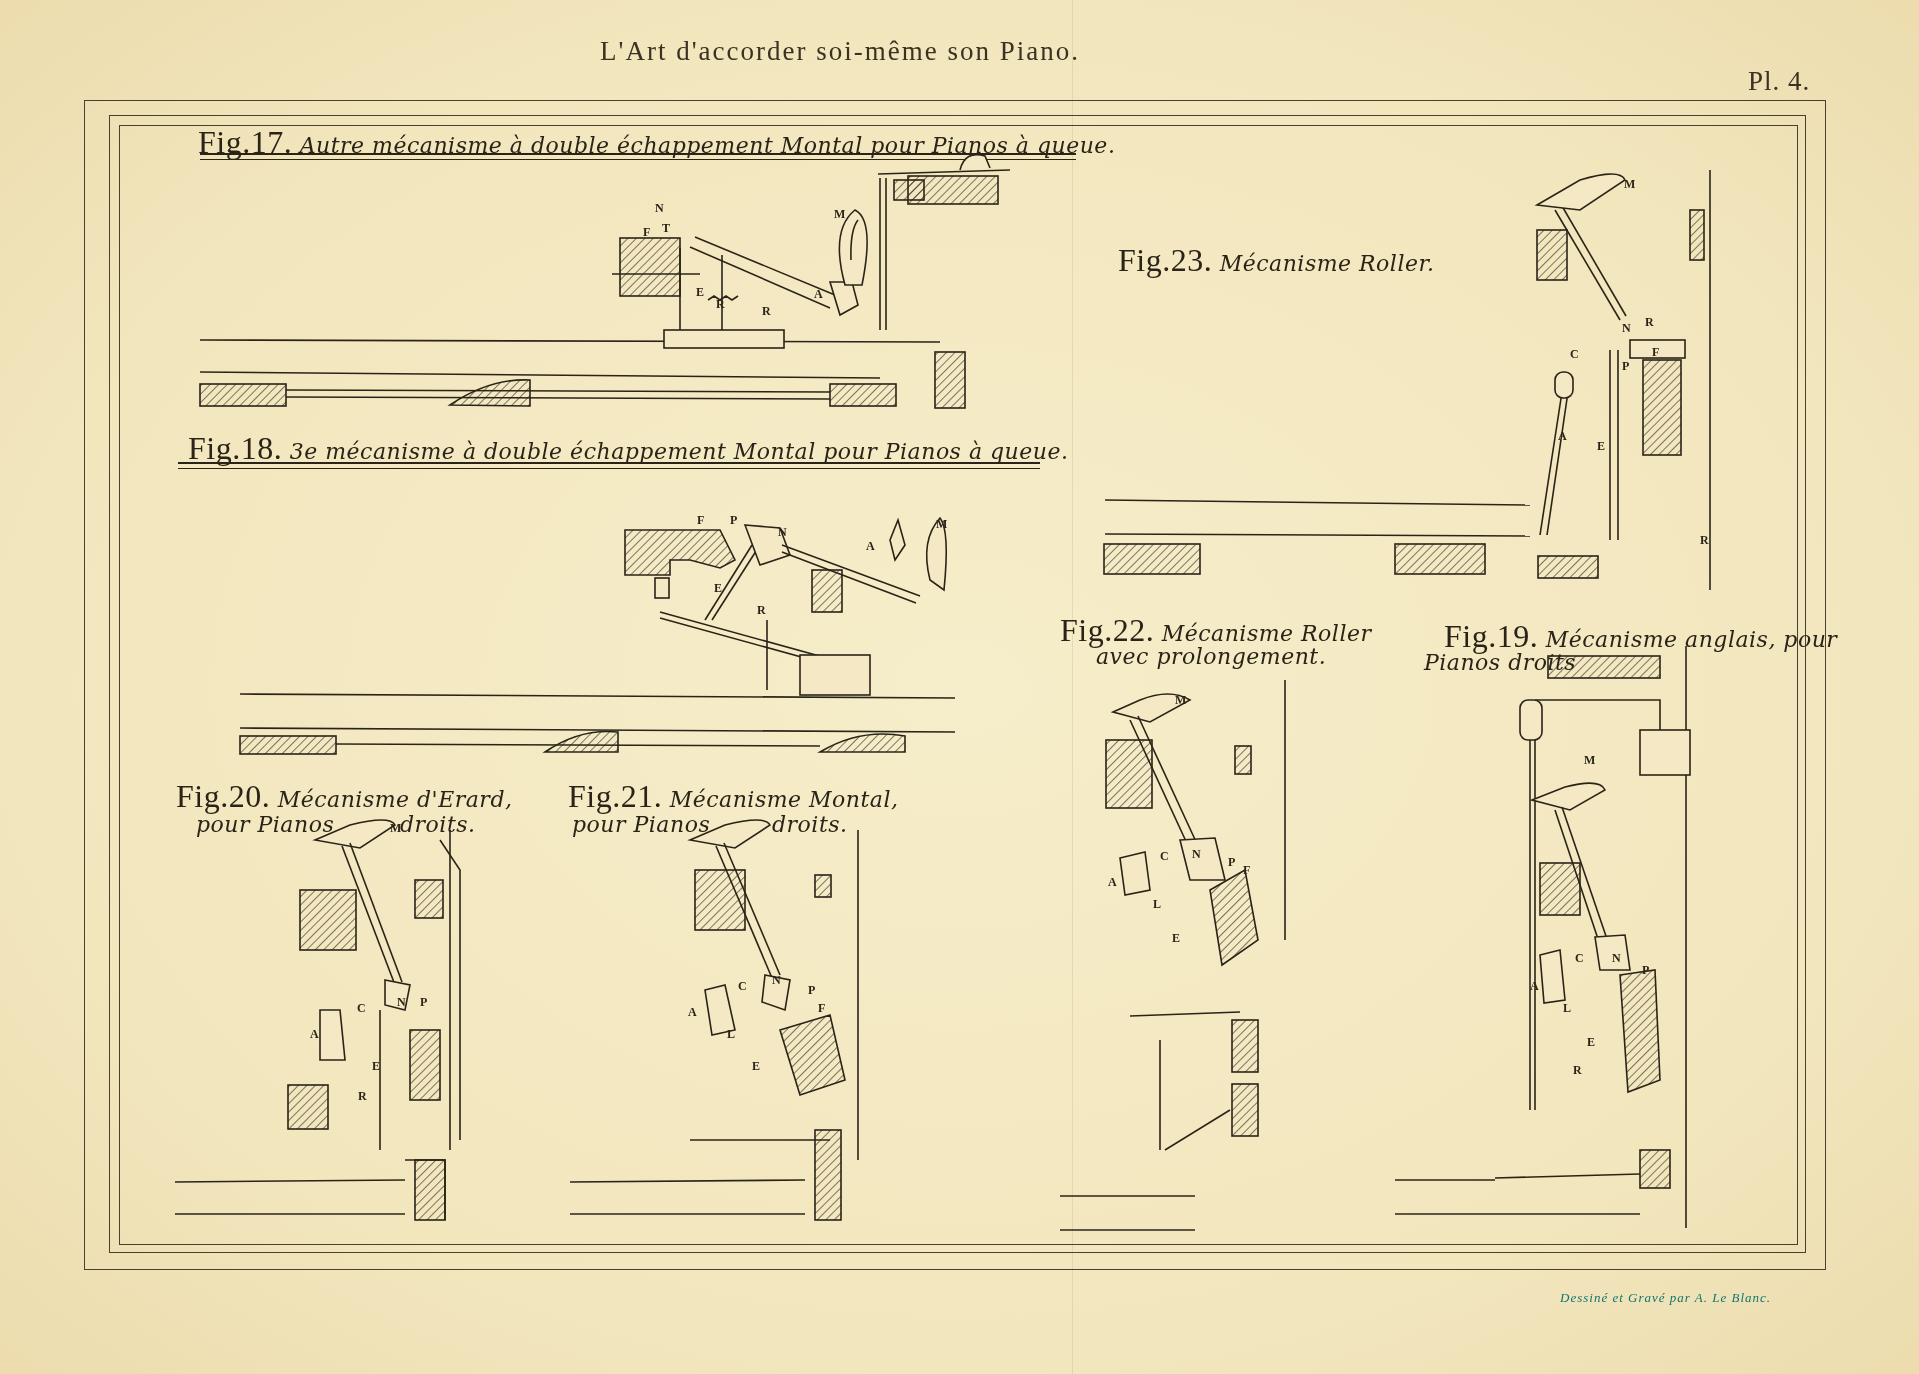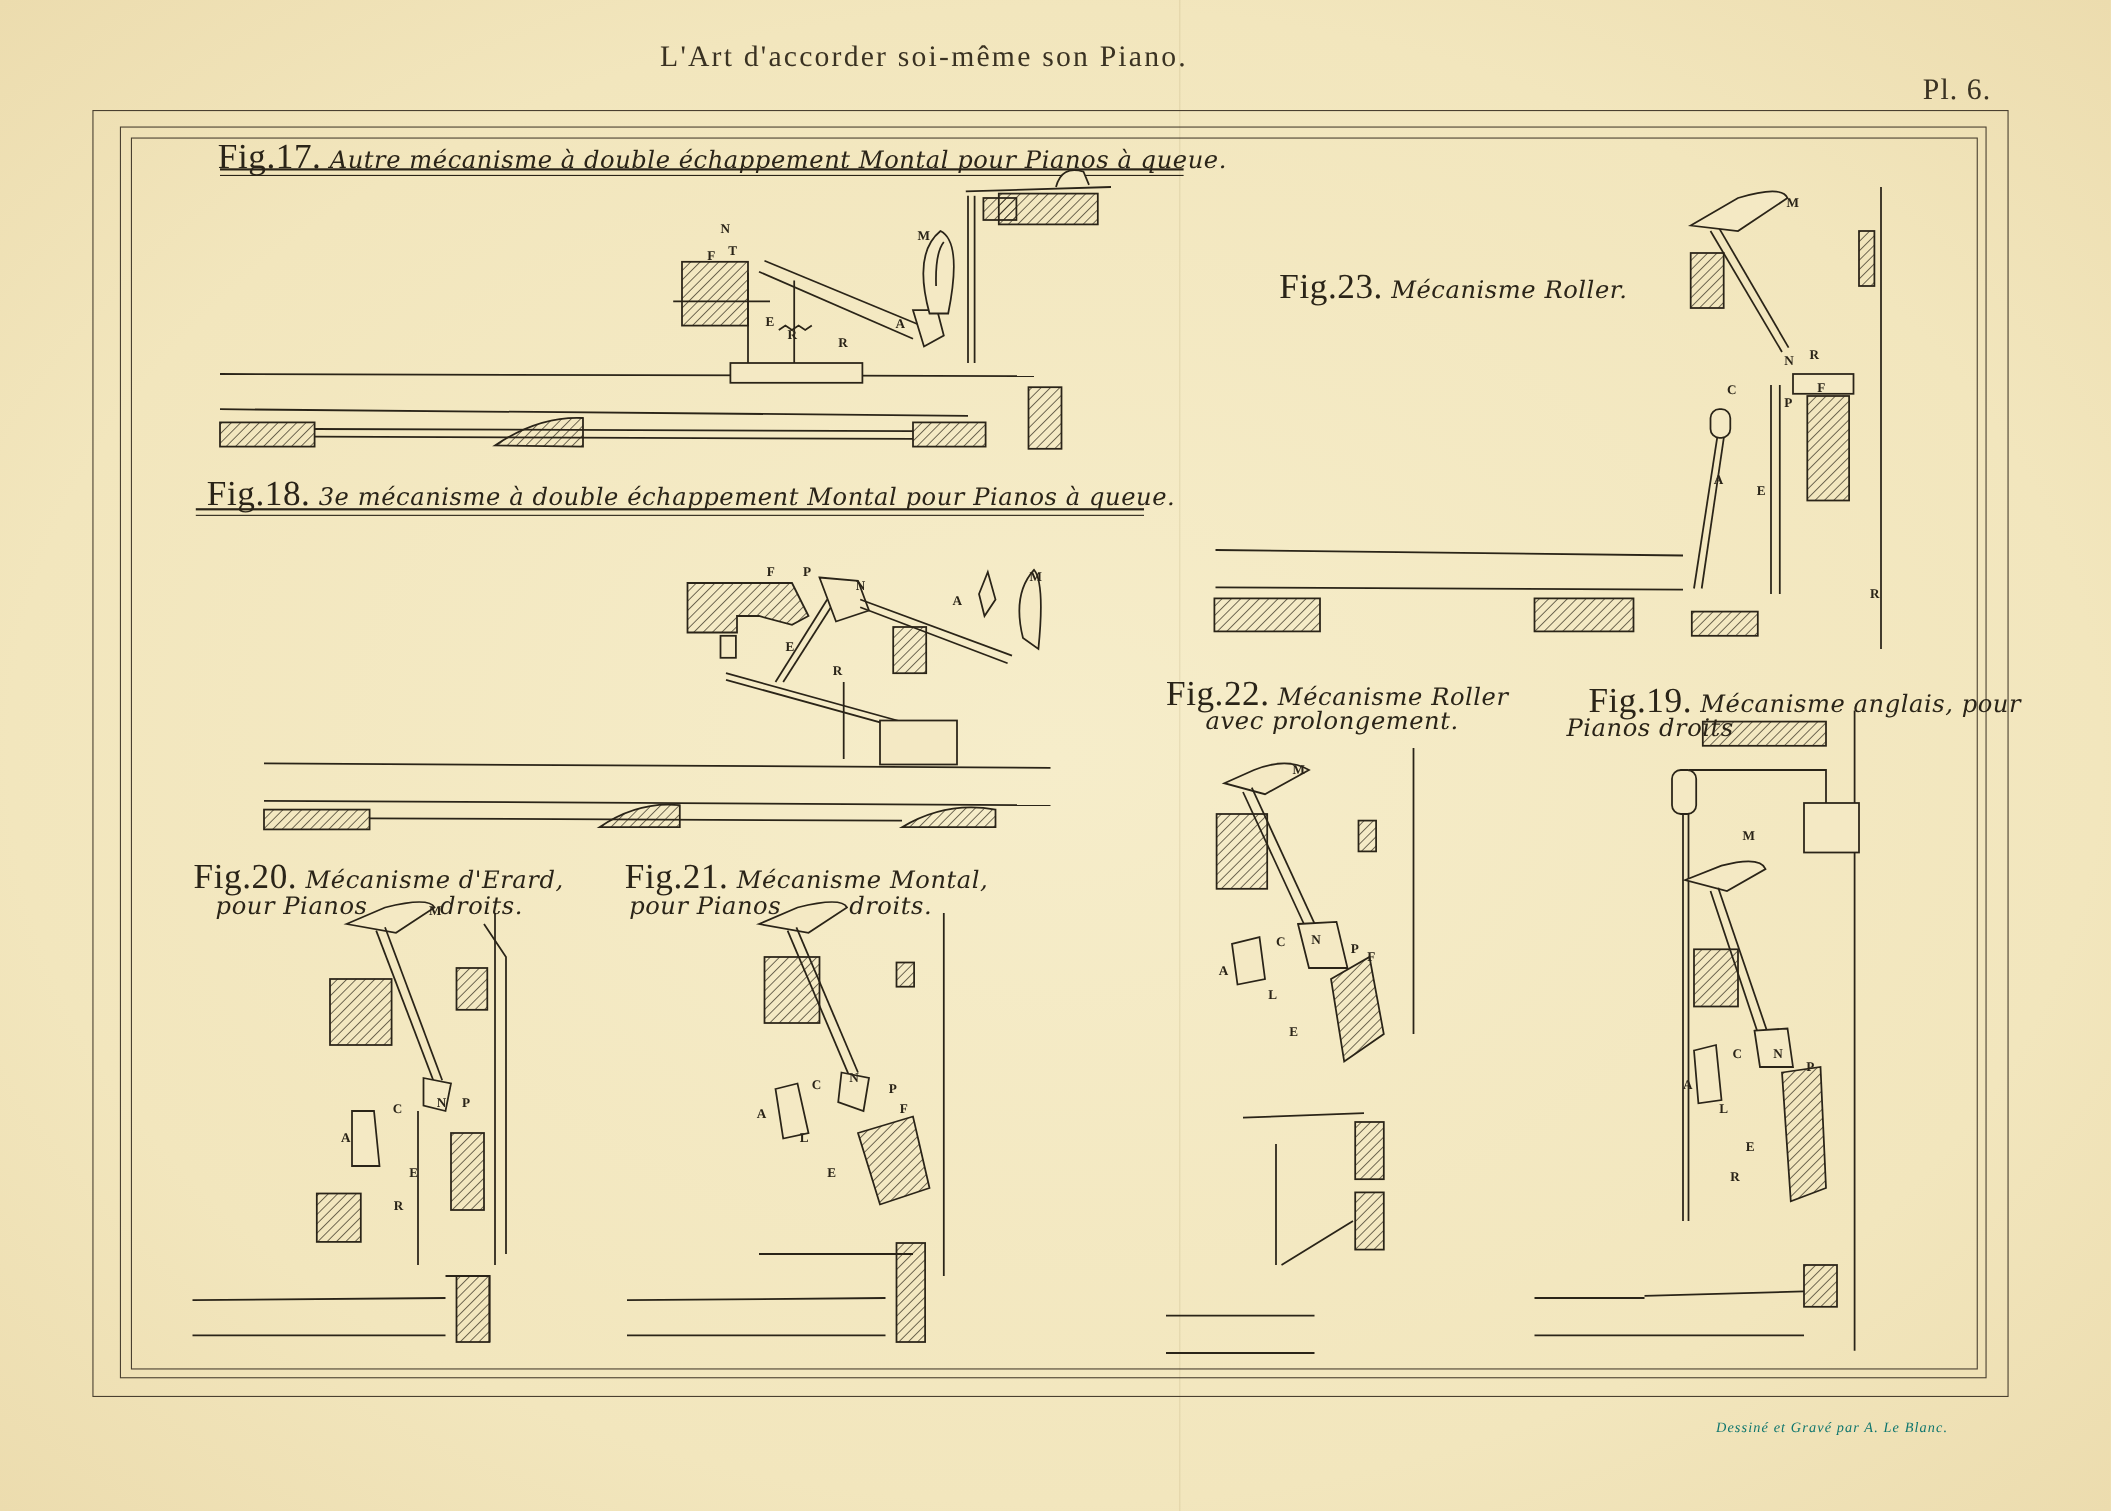--- a/index.html
+++ b/index.html
@@ -40,39 +40,39 @@
   svg.drawing { position:absolute; left:0; top:0; width:1919px; height:1374px; }
   .lbl { font-family: "Liberation Serif", serif; font-size: 12px; fill:#2a2418; font-weight:bold; }
 </style>
 </head>
 <body>
 
 <div class="paper"></div>
 <div class="fold"></div>
 
 <div class="header-title">L'Art d'accorder soi-même son Piano.</div>
-<div class="plate-number">Pl. 6.</div>
+<div class="plate-number">Pl. 4.</div>
 
 <div class="frame-outer"></div>
 <div class="frame-mid"></div>
 <div class="frame-inner"></div>
 
 <div class="caption" style="left:198px; top:124px;">
   <span class="fig">Fig.17.</span>
   <span>Autre mécanisme à double échappement Montal pour Pianos à queue.</span>
 </div>
 <div class="underline-double" style="left:200px; top:153px; width:876px;"></div>
 
 <div class="caption" style="left:188px; top:430px;">
   <span class="fig">Fig.18.</span>
   <span>3e mécanisme à double échappement Montal pour Pianos à queue.</span>
 </div>
 <div class="underline-double" style="left:178px; top:462px; width:862px;"></div>
 
-<div class="caption" style="left:1163px; top:242px;">
+<div class="caption" style="left:1118px; top:242px;">
   <span class="fig">Fig.23.</span>
   <span>Mécanisme Roller.</span>
 </div>
 
 <div class="caption" style="left:1060px; top:612px;">
   <span class="fig">Fig.22.</span>
   <span>Mécanisme Roller</span>
 </div>
 <div class="caption" style="left:1096px; top:644px;">avec prolongement.</div>
 

